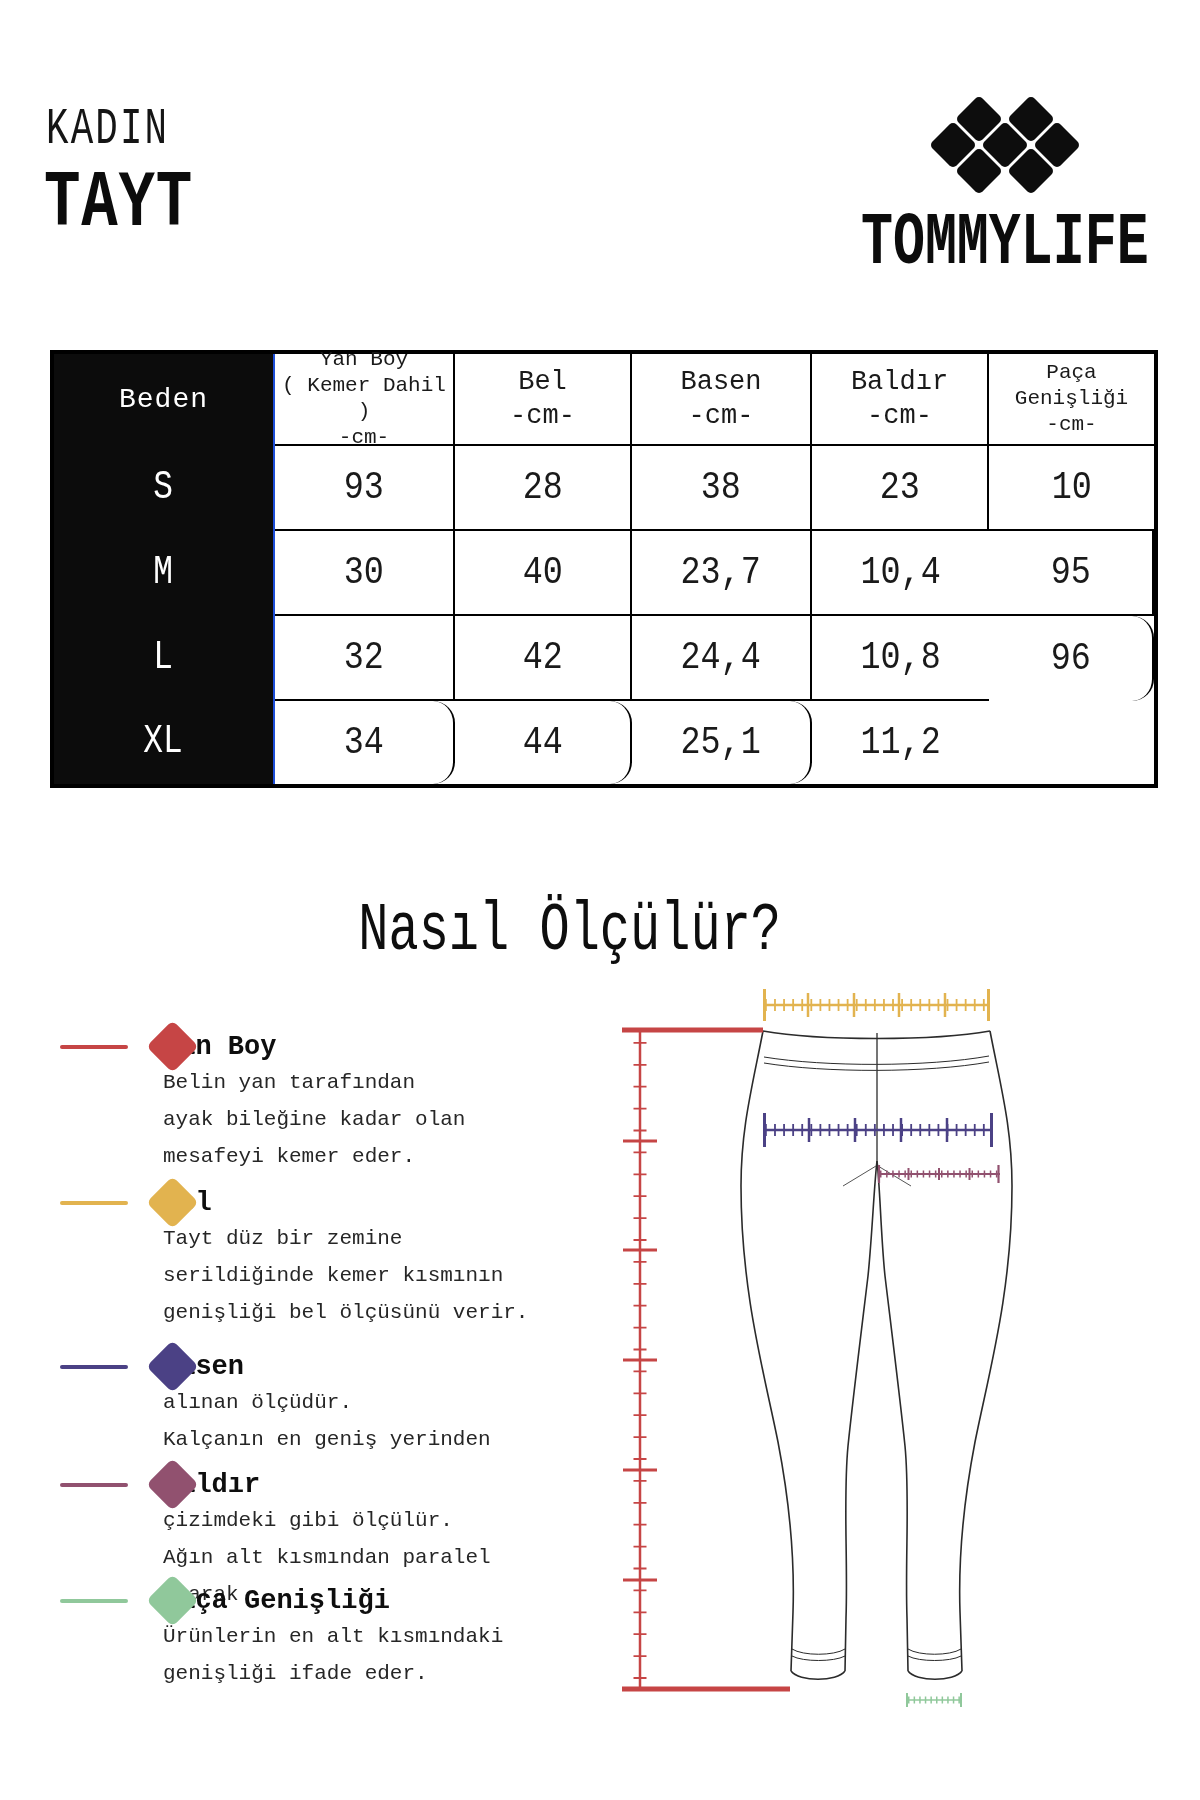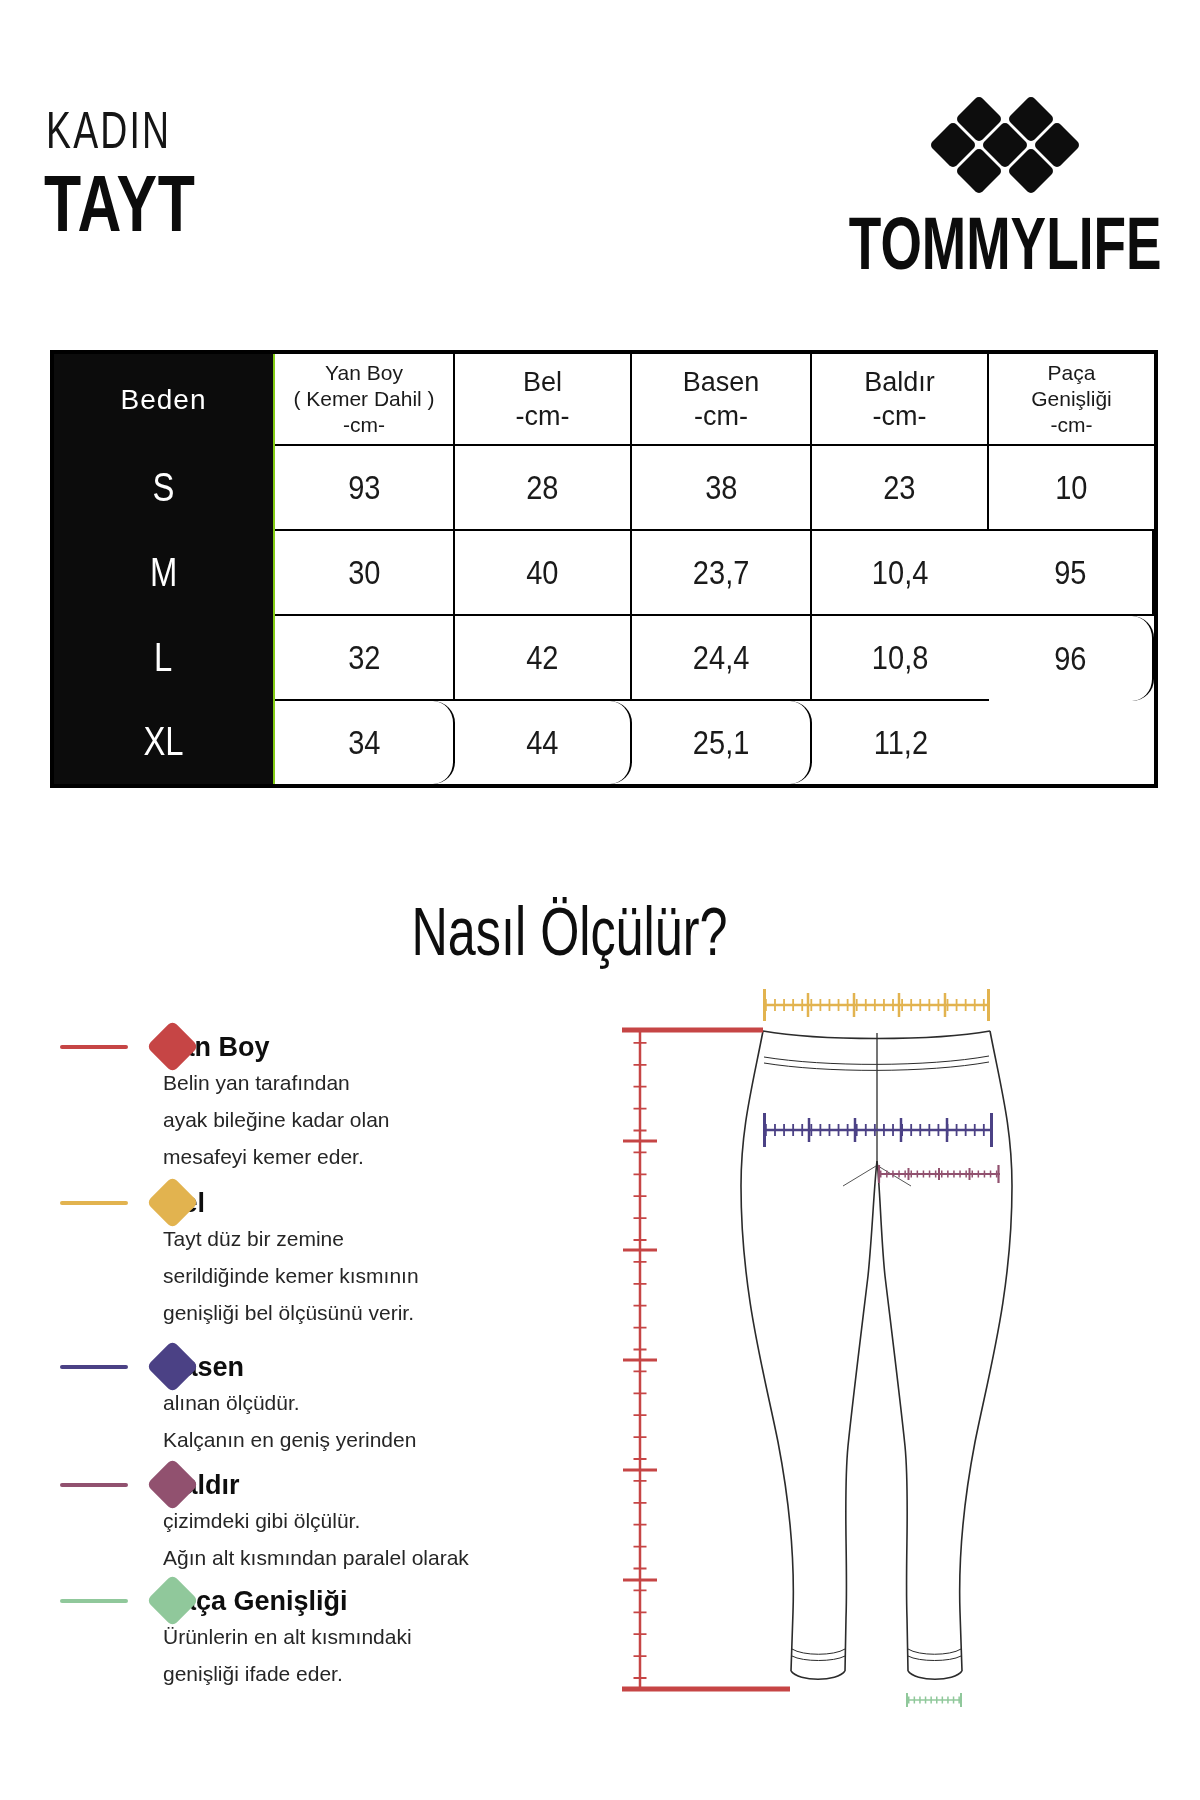--- a/index.html
+++ b/index.html
@@ -1,52 +1,52 @@
 <!DOCTYPE html>
 <html><head>
 <meta charset="utf-8">
 <style>
   html,body{margin:0;padding:0;background:#fff;}
   .page{position:relative;width:1200px;height:1800px;background:#ffffff;overflow:hidden;
-        font-family:Liberation Sans, sans-serif;color:#111;}
+        font-family:Liberation Mono, monospace;color:#111;}
   .abs{position:absolute;}
   .cond{display:inline-block;transform-origin:0 50%;}
   .cond-c{display:inline-block;transform-origin:50% 50%;}
 
   
   .kadin{left:46px;top:100px;font-size:52px;font-weight:300;letter-spacing:3px;color:#151515;}
   .kadin .cond{transform:scaleX(0.72);}
   .tayt{left:44px;top:158px;font-size:80px;font-weight:700;letter-spacing:1px;color:#0c0c0c;}
   .tayt .cond{transform:scaleX(0.76);}
   .brand{left:785px;top:0px;width:440px;height:270px;}
   .brand-name{left:785px;top:201px;width:440px;text-align:center;font-size:74px;font-weight:700;color:#0c0c0c;}
   .brand-name .cond-c{transform:scaleX(0.72);letter-spacing:0px;}
   .diamond{position:absolute;width:34px;height:34px;background:#0d0d0d;border-radius:5px;
            transform:rotate(45deg);}
 
   
   .size-table{left:50px;top:350px;width:1108px;height:438px;border:4px solid #000;
               box-sizing:border-box;display:grid;
               grid-template-columns:221px 180px 177px 180px 177px 1fr;
               grid-template-rows:92px 85px 85px 85px 1fr;}
-  .beden-block{grid-row:1/6;grid-column:1;background:#0c0c0c;border-right:2px solid #84cc16;
+  .beden-block{grid-row:1/6;grid-column:1;background:#0c0c0c;border-right:2px solid #1d4ed8;
                display:flex;flex-direction:column;}
   .beden-block .seg{display:flex;align-items:center;justify-content:center;}
   .beden-block .seg.h{height:92px;}
   .beden-block .seg.r{height:85px;}
   .beden-title{color:#fff;font-size:28px;font-weight:400;letter-spacing:1px;}
   .size-letter{color:#fff;font-size:40px;font-weight:400;}
   .size-letter .cond-c{transform:scaleX(0.82);}
   .cell{border-right:2px solid #000;border-bottom:2px solid #000;display:flex;flex-direction:column;
         align-items:center;justify-content:center;background:#fff;box-sizing:border-box;}
   .cell.lastcol{border-right:none;}
   .cell.lastrow{border-bottom:none;border-radius:22px;}
   .hline{font-size:21px;line-height:26px;color:#1a1a1a;text-align:center;}
   .hline.big{font-size:27px;line-height:34px;}
-  .vcell{font-size:33px;color:#1a1a1a;}
+  .vcell{font-size:38px;color:#1a1a1a;}
   .vcell .cond-c{transform:scaleX(0.88);}
 
   
   .htm-title{left:260px;top:892px;width:620px;text-align:center;font-size:68px;font-weight:500;color:#0e0e0e;}
   .htm-title .cond-c{transform:scaleX(0.74);}
 
   
   .legend-item{position:absolute;left:58px;width:500px;}
   .legend-marker{position:absolute;left:0;top:0;width:150px;height:34px;}
   .legend-line{position:absolute;left:2px;top:15px;width:68px;height:4px;border-radius:2px;}

